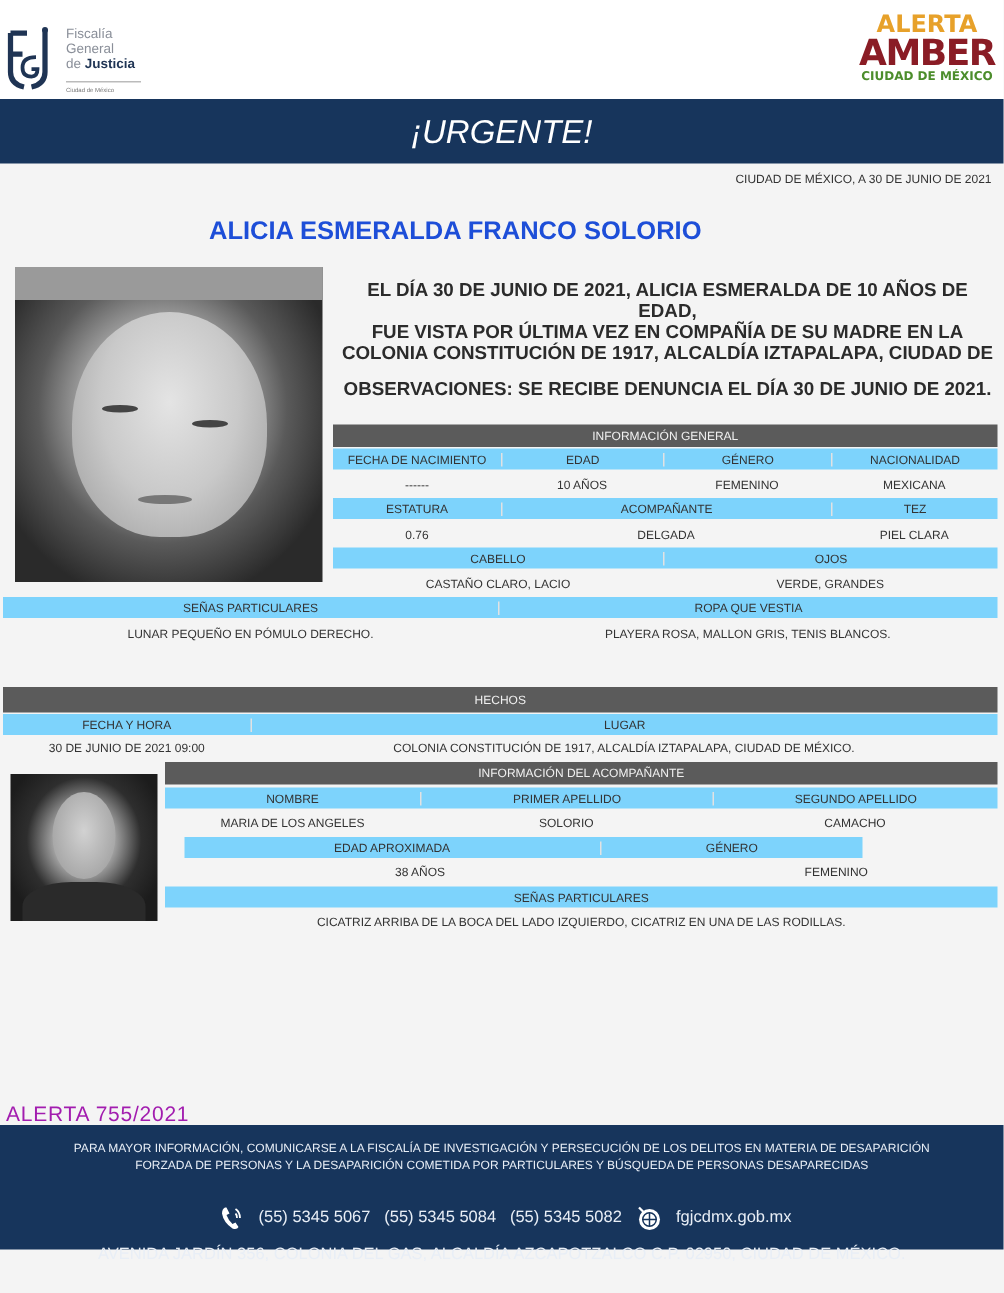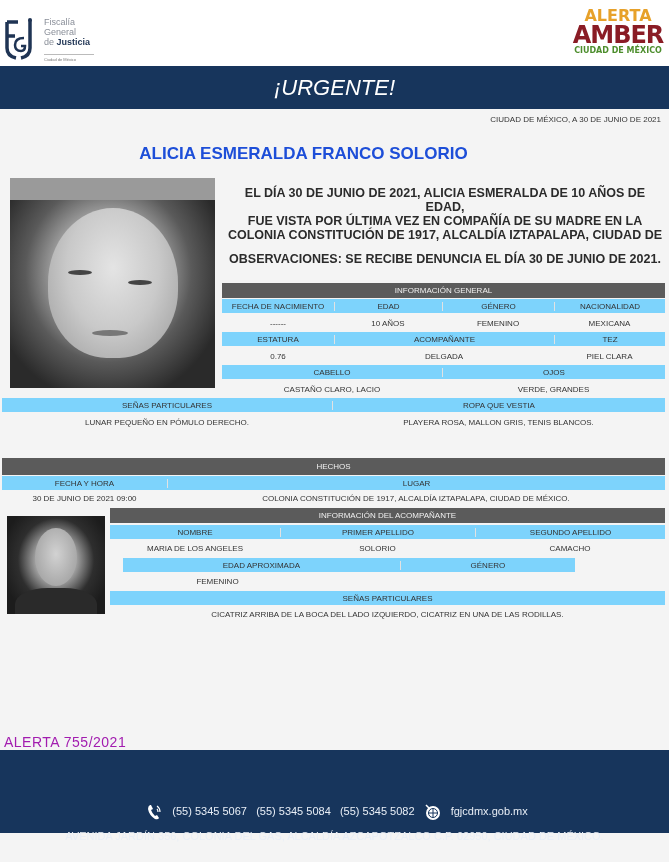--- a/index.html
+++ b/index.html
@@ -158,32 +158,37 @@
 <div class="row val" style="left:110px;top:540px;width:555px;height:16px;">
   <div style="width:170px">MARIA DE LOS ANGELES</div>
   <div style="width:195px">SOLORIO</div>
   <div style="width:190px">CAMACHO</div>
 </div>
 <div class="row band-gray" style="left:110px;top:558px;width:452px;height:14px;margin-left:13px;">
   <div style="width:340px">EDAD APROXIMADA</div>
   <div class="sep" style="width:215px">GÉNERO</div>
 </div>
 <div class="row val" style="left:110px;top:573px;width:555px;height:16px;">
+  <div style="width:340px">38 AÑOS</div>
   <div style="width:215px">FEMENINO</div>
 </div>
 <div class="row band-gray" style="left:110px;top:591px;width:555px;height:14px;justify-content:center;">
   <div style="width:555px">SEÑAS PARTICULARES</div>
 </div>
 <div class="row val" style="left:110px;top:606px;width:555px;height:16px;">
   <div style="width:555px">CICATRIZ ARRIBA DE LA BOCA DEL LADO IZQUIERDO, CICATRIZ EN UNA DE LAS RODILLAS.</div>
 </div>
 
 <div class="abs alert-code">ALERTA  755/2021</div>
 
 <div class="abs footer">
+  <div class="info">
+    <div>PARA MAYOR INFORMACIÓN, COMUNICARSE A LA FISCALÍA DE INVESTIGACIÓN Y PERSECUCIÓN DE LOS DELITOS EN MATERIA DE DESAPARICIÓN</div>
+    <div>FORZADA DE PERSONAS Y LA DESAPARICIÓN COMETIDA POR PARTICULARES Y BÚSQUEDA DE PERSONAS DESAPARECIDAS</div>
+  </div>
   <div class="contacts">
     <svg class="icon-phone" width="16" height="18" viewBox="0 0 16 18">
       <path d="M3 2 Q1 3 1 6 Q2 12 8 16 Q11 17 12 15 L10 12 L8 13 Q5 10 4 7 L6 6 L4 2 Z" fill="#ffffff"></path>
       <path d="M10 3 Q13 5 13 9" stroke="#ffffff" stroke-width="1.2" fill="none"></path>
       <path d="M10 6 Q11 7 11 9" stroke="#ffffff" stroke-width="1.2" fill="none"></path>
     </svg>
     <span>(55) 5345 5067</span>&nbsp;&nbsp;
     <span>(55) 5345 5084</span>&nbsp;&nbsp;
     <span>(55) 5345 5082</span>
     <svg class="icon-web" width="18" height="18" viewBox="0 0 18 18">

